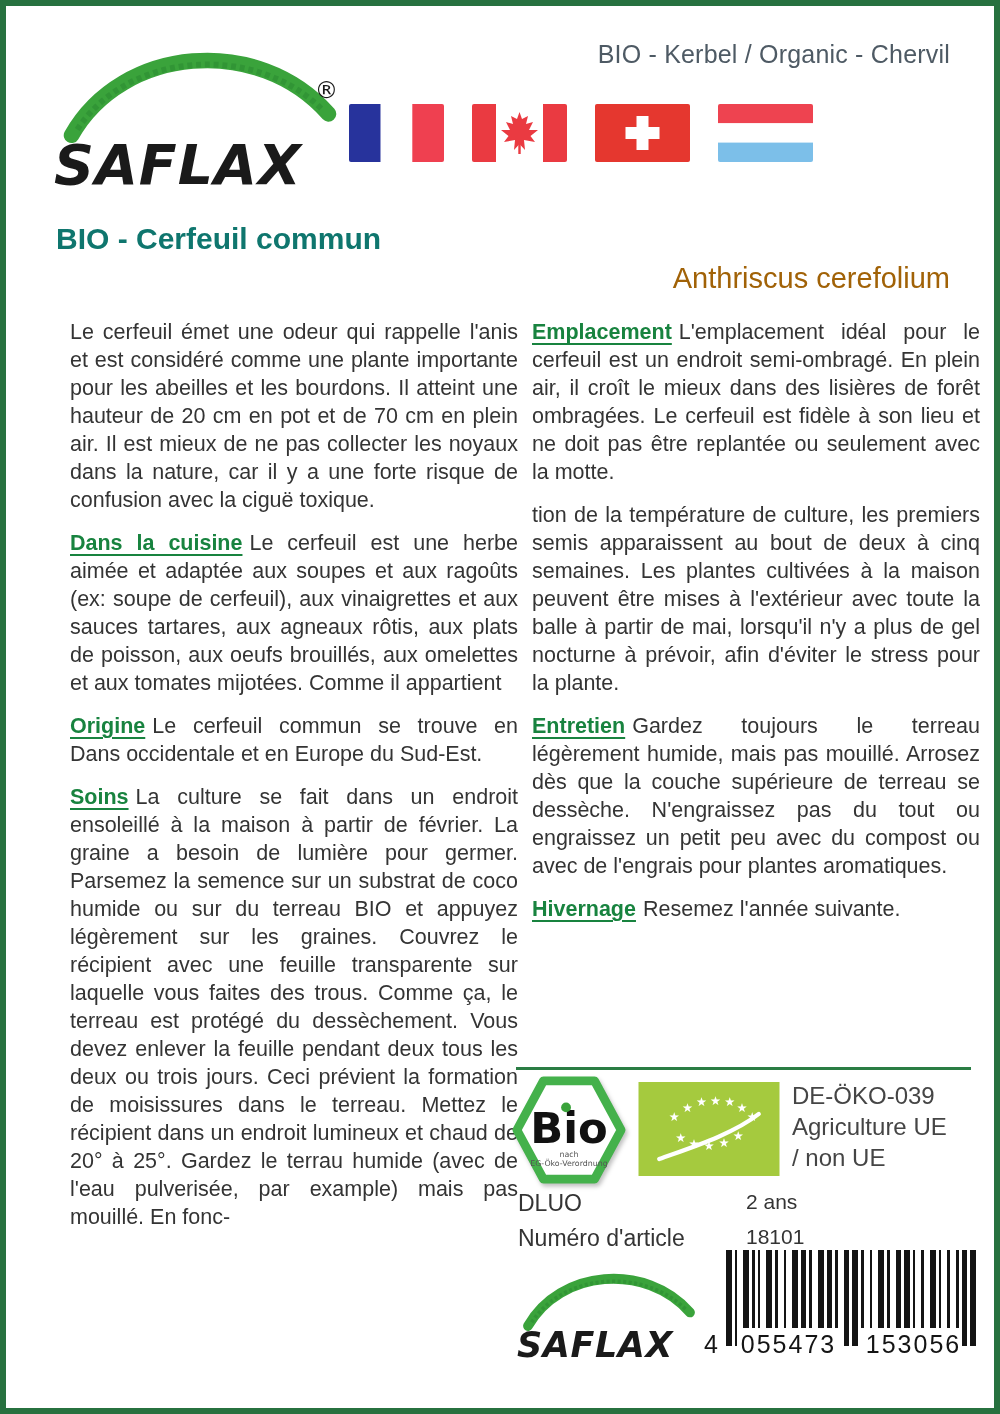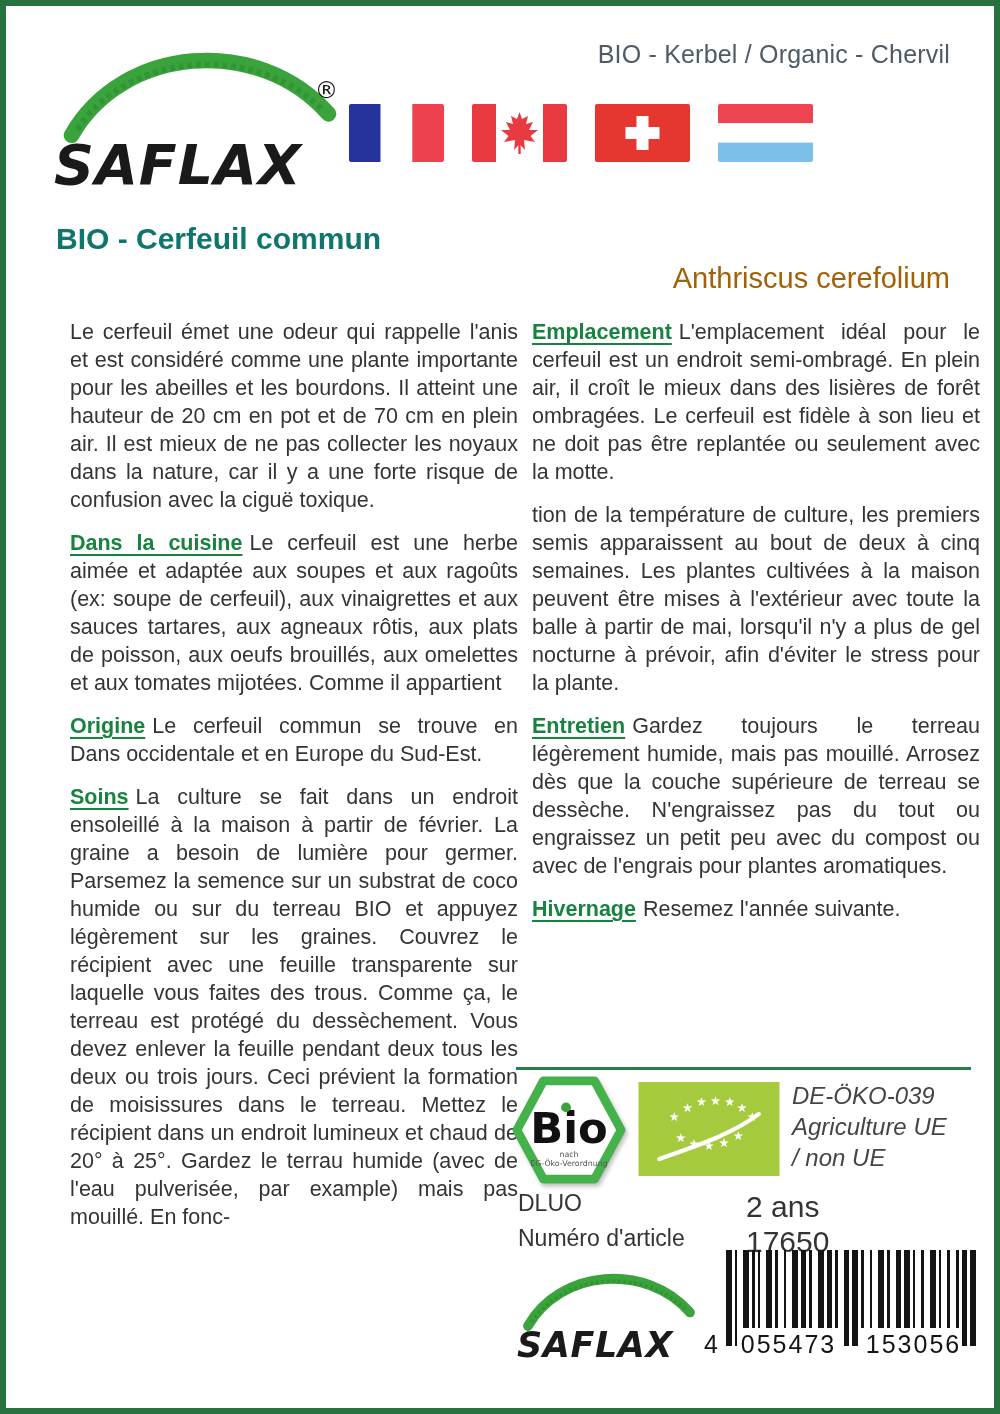--- a/index.html
+++ b/index.html
@@ -25,23 +25,23 @@
   .sec{
     color:#18833f;font-weight:bold;margin-right:7px;
     text-decoration:underline;text-decoration-color:#18833f;
     text-decoration-thickness:2px;text-underline-offset:4px;
   }
   .sec:empty{display:none;margin:0;}
   
   .divider{position:absolute;left:510px;top:1061px;width:455px;height:3px;background:#2a7d44;}
   .bio-seal{position:absolute;left:505px;top:1068px;width:116px;height:112px;filter:drop-shadow(2px 3px 2px rgba(0,0,0,.25));}
   .eu-logo{position:absolute;left:632px;top:1076px;width:142px;height:94px;}
-  .eu-text{position:absolute;left:786px;top:1074px;font-size:24px;line-height:31px;color:#454545;font-style:italic;}
+  .eu-text{position:absolute;left:786px;top:1074px;font-size:24px;line-height:31px;color:#454545;}
   .meta-row-label{position:absolute;left:512px;font-size:23px;color:#343434;}
-  .meta-row-value{position:absolute;left:740px;font-size:30px;color:#343434;}
+  .meta-row-value{position:absolute;left:740px;font-size:21px;color:#343434;}
   .barcode{position:absolute;left:698px;top:1244px;width:272px;}
   .bars{display:flex;align-items:flex-start;height:96px;margin-left:22px;}
   .bar{background:#141414;}
   .digits{display:flex;align-items:flex-end;margin-top:-16px;font-size:25px;color:#141414;}
   .digits .d0{width:22px;text-align:left;}
   .digits .grp{flex:1;text-align:center;letter-spacing:2px;}
 </style>
 </head>
 <body>
 
@@ -129,21 +129,21 @@
 
   <div class="eu-text">
     <div>DE-ÖKO-039</div>
     <div>Agriculture UE</div>
     <div>/ non UE</div>
   </div>
 
   <div class="meta-row-label" style="top:1184px;">DLUO</div>
   <div class="meta-row-value" style="top:1184px;">2 ans</div>
   <div class="meta-row-label" style="top:1219px;">Numéro d'article</div>
-  <div class="meta-row-value" style="top:1219px;">17650</div>
+  <div class="meta-row-value" style="top:1219px;">18101</div>
 
   <svg class="brand-logo-small" viewBox="0 0 300 176" xmlns="http://www.w3.org/2000/svg">
     <path d="M 18 114 C 70 22 210 10 282 92" fill="none" stroke="#3aa33b" stroke-width="16" stroke-linecap="round"></path>
     <path d="M 24 108 C 76 28 206 18 276 88" fill="none" stroke="#2e8f33" stroke-width="6" stroke-dasharray="5 4" opacity=".7"></path>
     <text x="0" y="164" font-family="DejaVu Sans, sans-serif" font-size="57" font-style="italic" font-weight="bold" letter-spacing="1" fill="#1a1a1a">SAFLAX</text>
   </svg>
 
   <div class="barcode">
     <div class="bars" id="barcode-bars">
         <span class="bar" style="width: 6px; height: 96px; margin-right: 3px;"></span>

